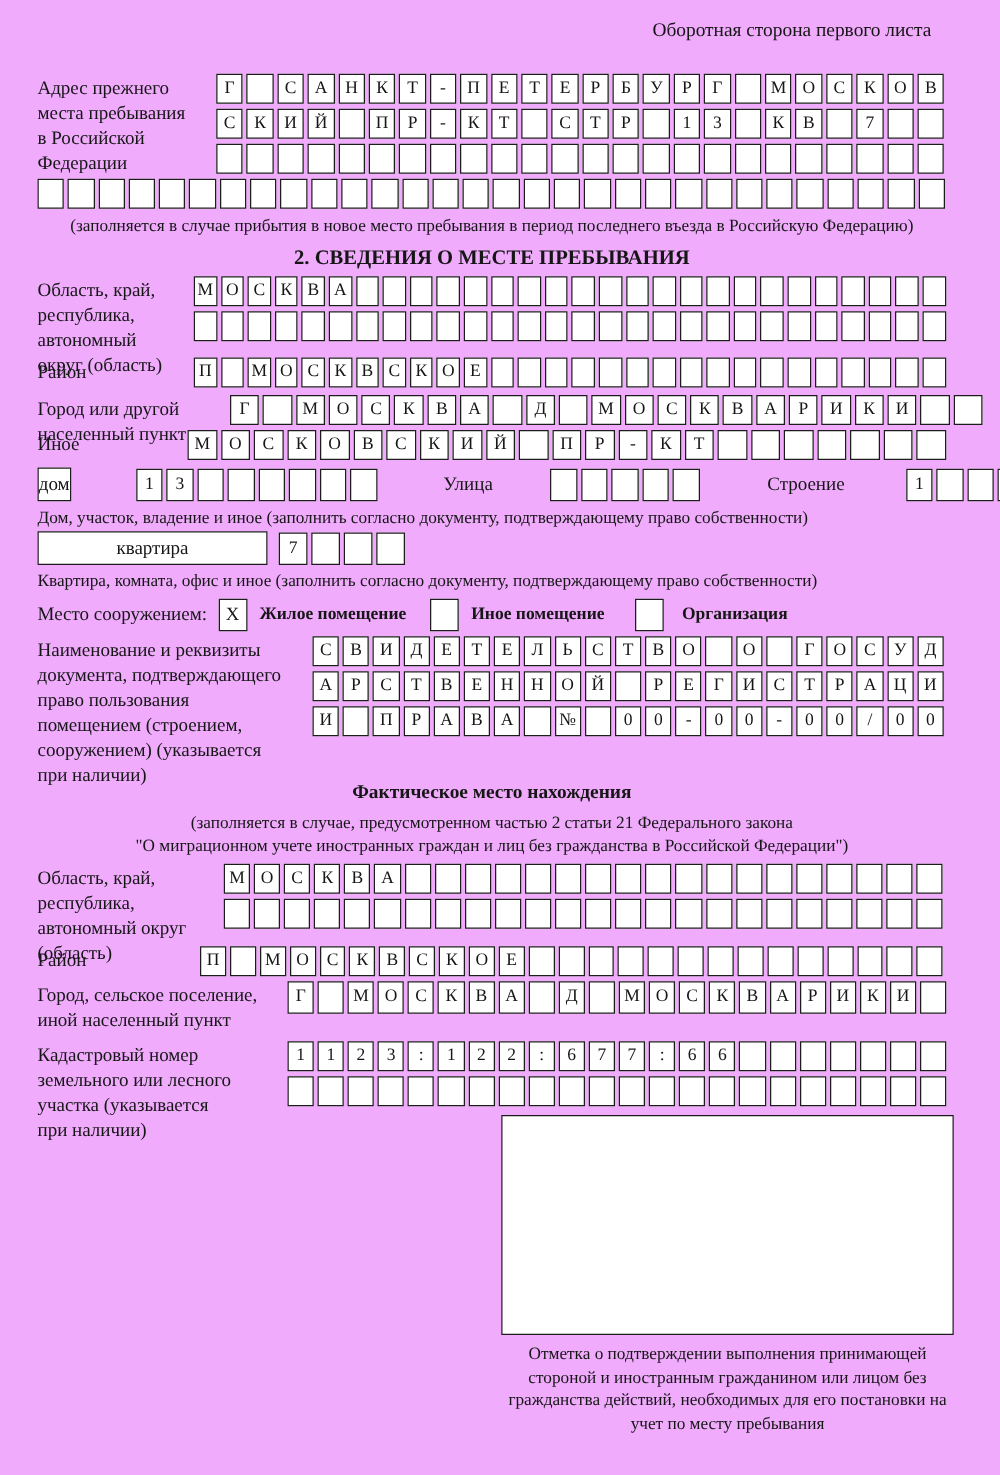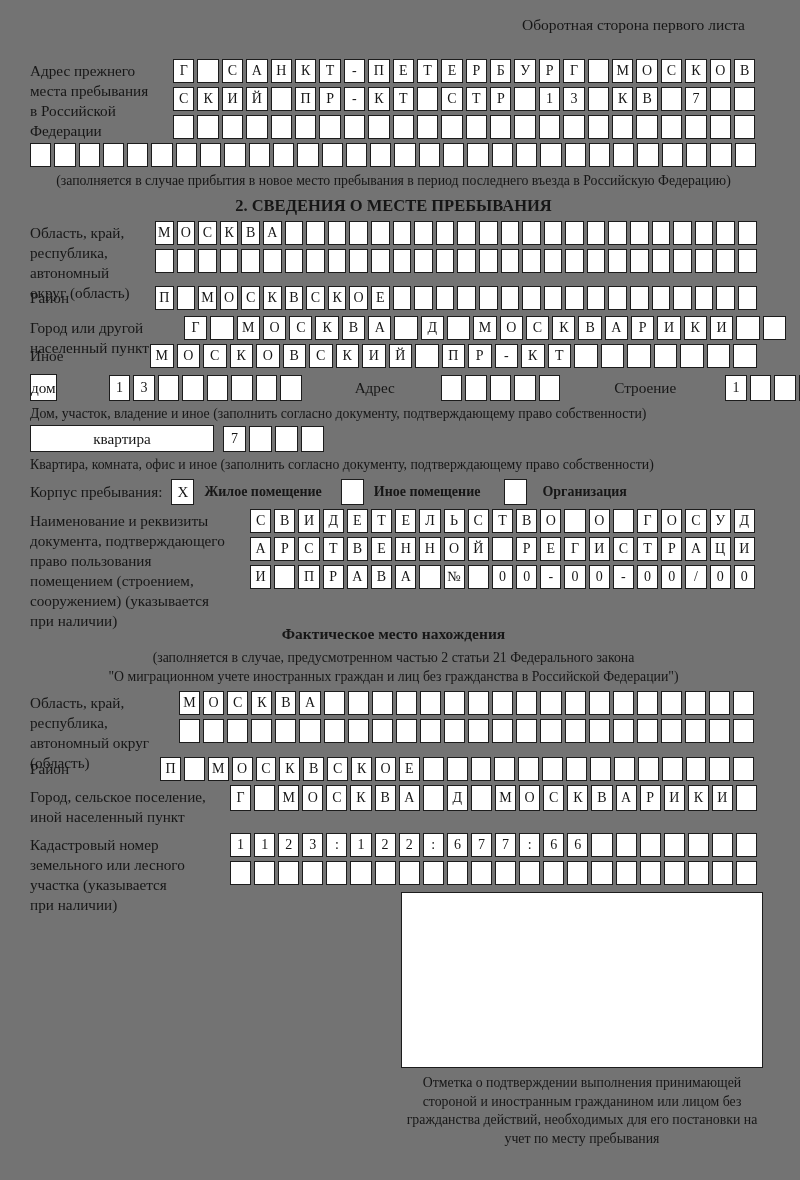--- a/index.html
+++ b/index.html
@@ -2,21 +2,21 @@
 <html><head>
 <meta charset="utf-8">
 <style>
   * { margin:0; padding:0; box-sizing:border-box; }
   html,body { background:#ffffff; }
   body {
     width:800px; height:1180px; overflow:hidden;
     font-family:"Liberation Serif","DejaVu Serif",serif;
     color:#161616;
   }
-  .page { width:800px; height:1180px; padding:16px 43px 0 30px; position:relative; background:#737373; }
+  .page { width:800px; height:1180px; padding:16px 43px 0 30px; position:relative; background:#f0abfc; }
 
   .header-note { text-align:right; font-size:15.5px; padding-right:12px; }
 
   .fieldblock { position:relative; }
   .fieldblock > .label {
     position:absolute; left:0; top:2px;
     font-size:15.2px; line-height:20px; white-space:pre;
   }
   .rows { display:flex; flex-direction:column; gap:4px; }
 
@@ -349,21 +349,21 @@
     <div class="boxrow" style="--w:21.5px; --h:26px; margin-left:8px;">
         <span class="cell">1</span>
         <span class="cell">3</span>
         <span class="cell"></span>
         <span class="cell"></span>
         <span class="cell"></span>
         <span class="cell"></span>
         <span class="cell"></span>
         <span class="cell"></span>
       </div>
-    <div class="side-label" style="margin:0 2px 0 9px;">Адрес</div>
+    <div class="side-label" style="margin:0 2px 0 9px;">Улица</div>
     <div class="boxrow" style="--w:21.5px; --h:26px;">
         <span class="cell"></span>
         <span class="cell"></span>
         <span class="cell"></span>
         <span class="cell"></span>
         <span class="cell"></span>
       </div>
     <div class="side-label" style="margin:0 5px 0 10px;">Строение</div>
     <div class="boxrow" style="--w:21.5px; --h:26px;">
         <span class="cell">1</span>
@@ -379,21 +379,21 @@
     <div class="boxrow" style="--w:23px; --h:26px; margin-left:9px;">
         <span class="cell">7</span>
         <span class="cell"></span>
         <span class="cell"></span>
         <span class="cell"></span>
       </div>
   </div>
   <div class="footnote" style="margin-top:4px;">Квартира, комната, офис и иное (заполнить согласно документу, подтверждающему право собственности)</div>
 
   <div class="inline" style="margin-top:6px;">
-    <div class="stay-label">Корпус пребывания:</div>
+    <div class="stay-label">Место сооружением:</div>
     <span class="checkcell">X</span>
     <span class="optlabel">Жилое помещение</span>
     <span class="checkcell" style="margin-left:19px;"></span>
     <span class="optlabel">Иное помещение</span>
     <span class="checkcell" style="margin-left:24px;"></span>
     <span class="optlabel" style="margin-left:15px;">Организация</span>
   </div>
 
   <div class="fieldblock" style="padding-left:220px; margin-top:4px;">
     <div class="label">Наименование и реквизиты

